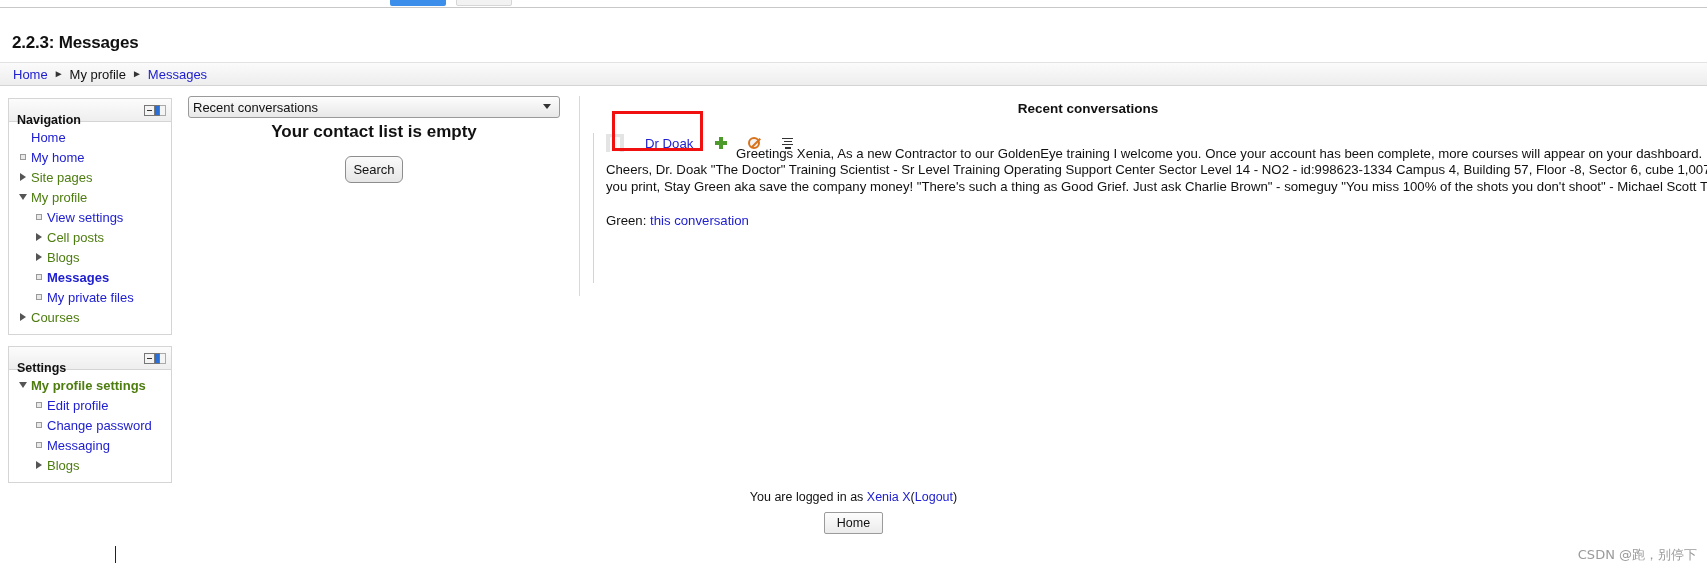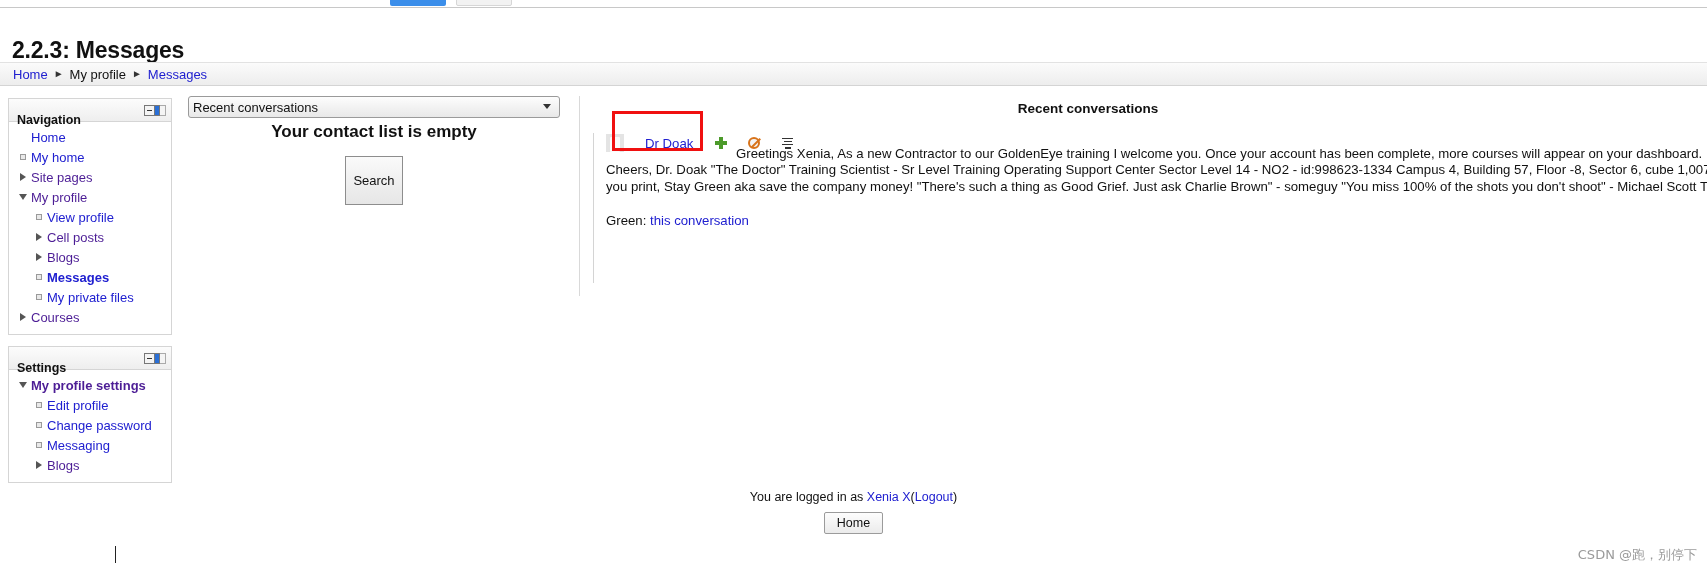--- a/index.html
+++ b/index.html
@@ -28,21 +28,21 @@
   }
   .chrome-tab-idle {
     position: absolute; top: -8px; left: 456px;
     width: 56px; height: 14px;
     background: #f2f2f2; border: 1px solid #d6d6d6; border-radius: 2px;
   }
 
   
   .page-title {
     position: absolute; top: 22px; left: 12px;
-    font-size: 23px; font-weight: bold; letter-spacing: -0.2px;
+    font-size: 17px; font-weight: bold; letter-spacing: -0.2px;
     color: #111111;
   }
 
   
   .breadcrumb {
     position: absolute; top: 62px; left: 0;
     width: 1707px; height: 24px;
     background: linear-gradient(to bottom, #fbfbfb, #ededed);
     border-top: 1px solid #e2e2e2;
     border-bottom: 1px solid #d4d4d4;
@@ -95,21 +95,21 @@
   .block-body { padding: 5px 4px 7px 4px; }
 
   .navlist { list-style: none; margin: 0; padding: 0; }
   .navitem {
     display: flex; align-items: center;
     height: 20px;
     font-size: 13px;
     white-space: nowrap;
   }
   .navitem a { color: #2020d0; text-decoration: none; }
-  .navitem .txt-plain { color: #4c1d95; }
+  .navitem .txt-plain { color: #4d7c0f; }
 
   .mk {
     width: 16px; min-width: 16px;
     display: inline-flex; align-items: center; justify-content: center;
   }
   .mk-square {
     width: 6px; height: 6px;
     border: 1px solid #9a9a9a; background: #e9e9e9;
     display: inline-block;
   }
@@ -169,24 +169,24 @@
     color: #111;
   }
   .search-wrap {
     margin-top: 14px;
     width: 372px;
     text-align: center;
   }
   .search-btn {
     font-family: "Liberation Sans", sans-serif;
     font-size: 13px;
-    padding: 16px 7px;
+    padding: 5px 7px;
     background: linear-gradient(to bottom, #fafafa, #e6e6e6);
     border: 1px solid #8d8d8d;
-    border-radius: 0;
+    border-radius: 6px;
     color: #111;
     cursor: pointer;
   }
 
   
   .right-col {
     position: absolute; top: 96px; left: 593px;
     width: 1114px;
   }
   .recent-title {
@@ -379,21 +379,21 @@
         <li class="navitem ind-1">
           <span class="mk">
             <span class="mk-down"></span>
           </span>
           <span class="txt-plain">My profile</span>
         </li>
         <li class="navitem ind-2">
           <span class="mk">
             <span class="mk-square"></span>
           </span>
-          <a href="#">View profile</a>
+          <a href="#">View settings</a>
         </li>
         <li class="navitem ind-2">
           <span class="mk">
             <span class="mk-right"></span>
           </span>
           <span class="txt-plain">Cell posts</span>
         </li>
         <li class="navitem ind-2">
           <span class="mk">
             <span class="mk-right"></span>

